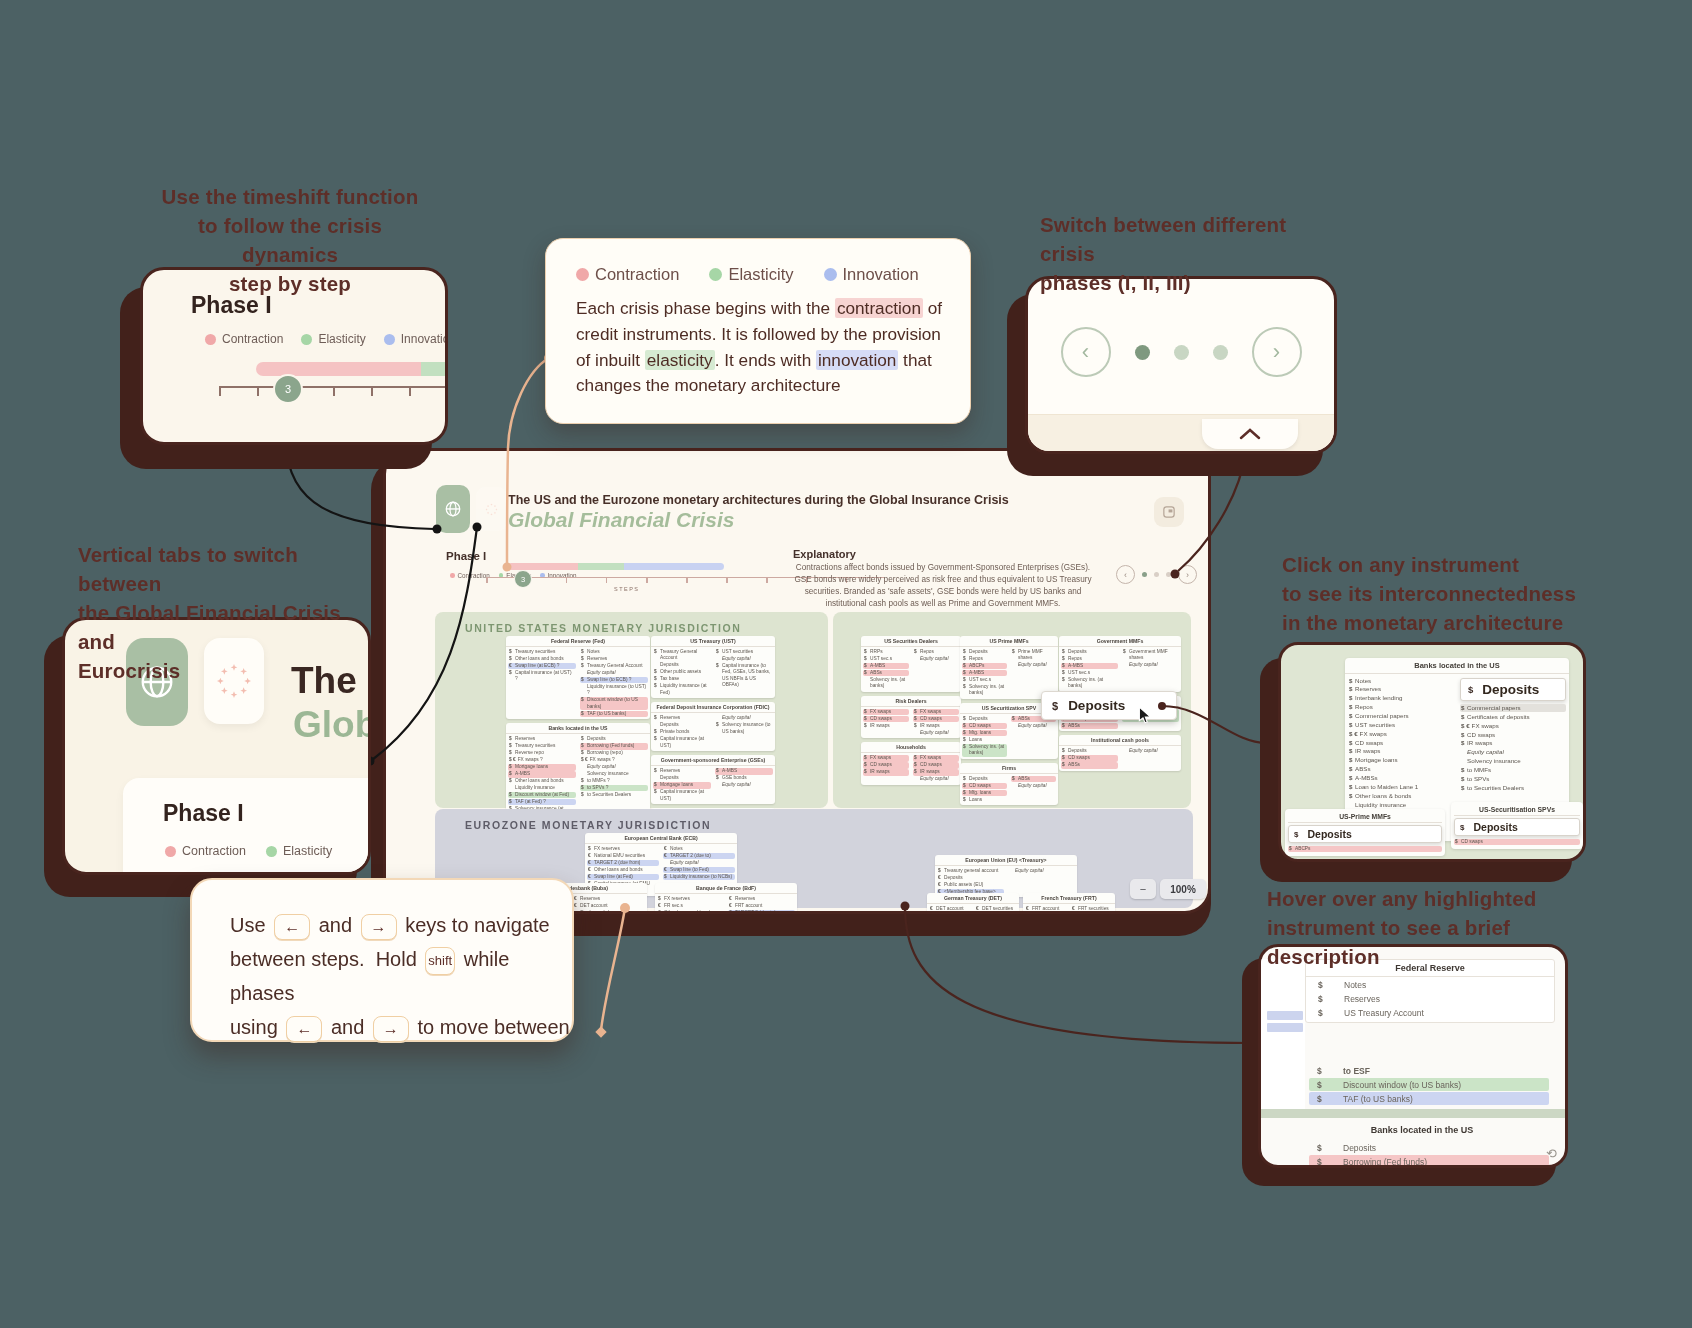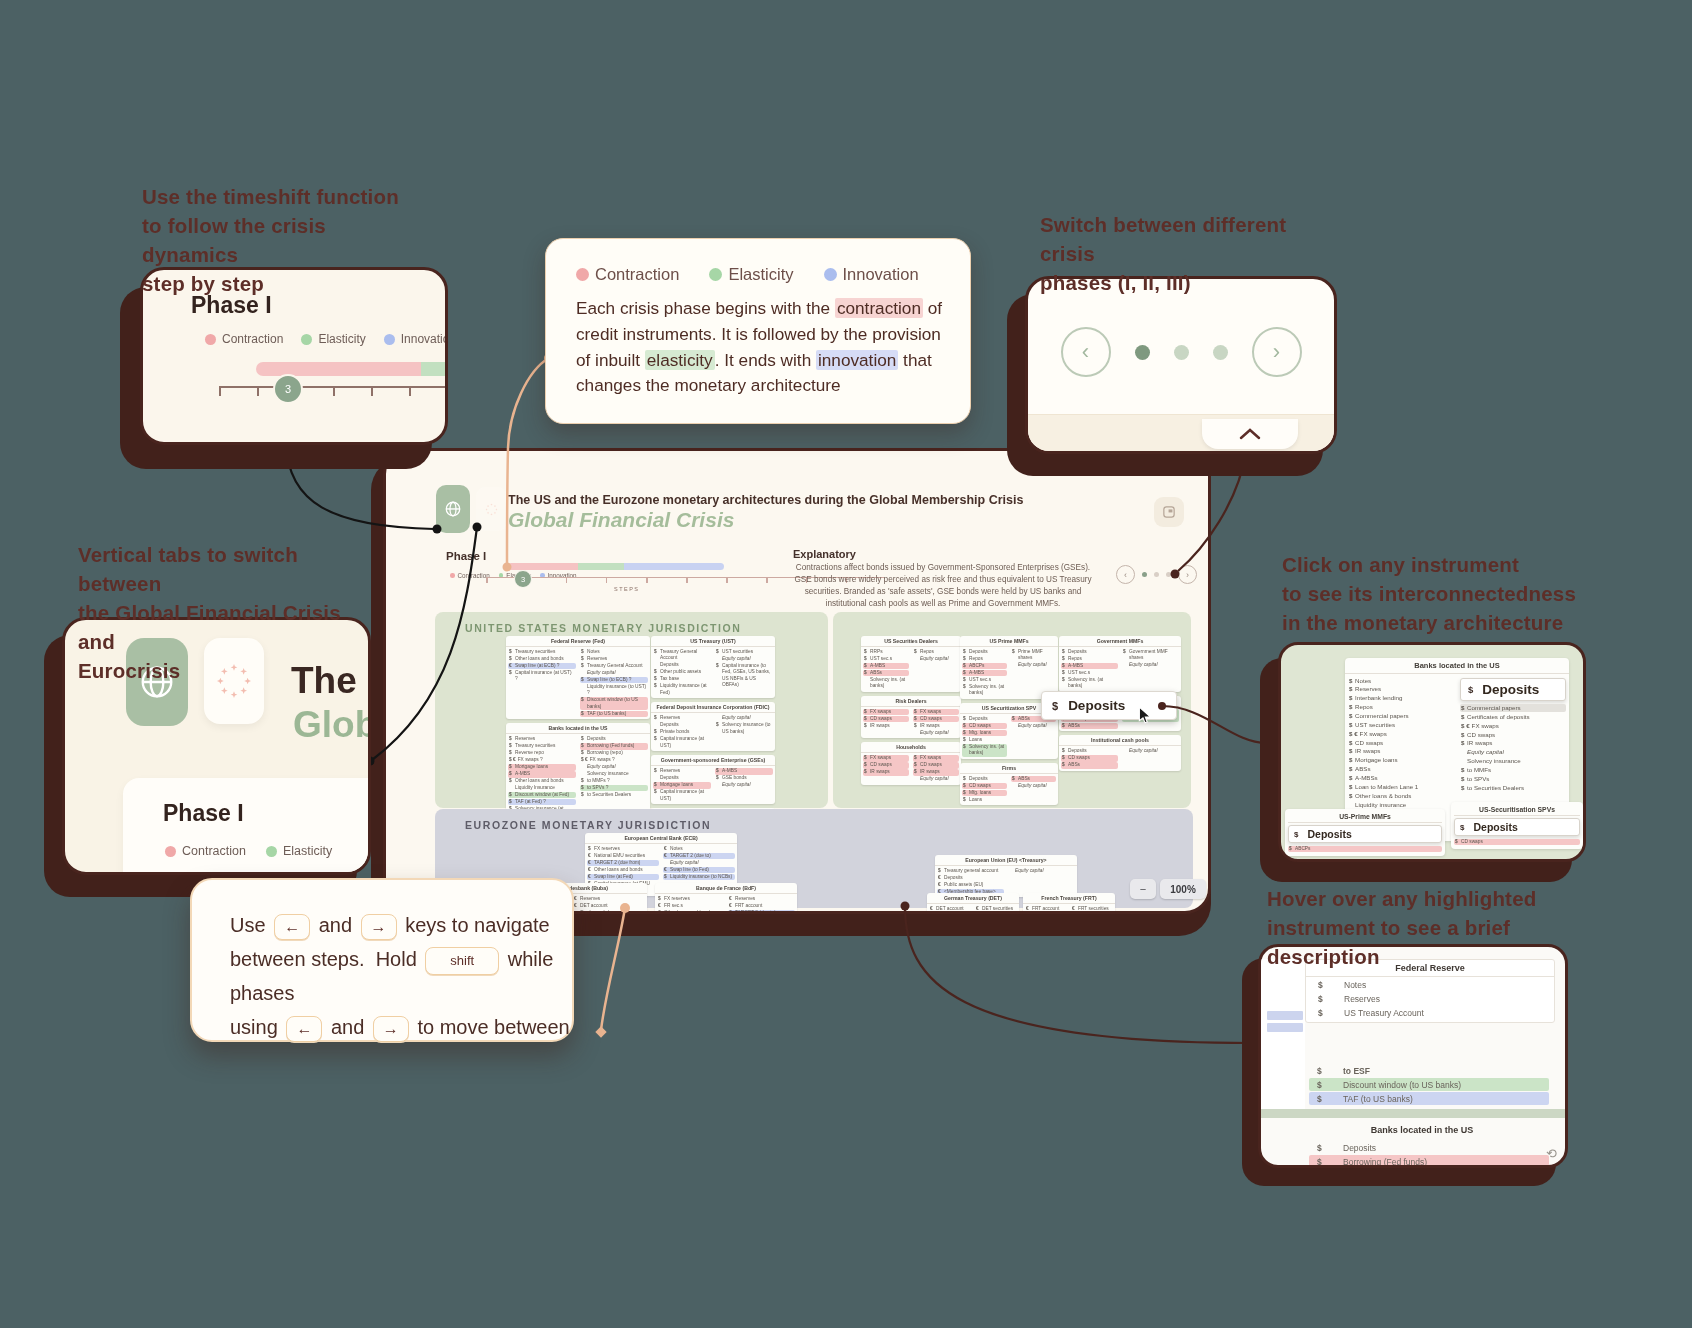--- a/index.html
+++ b/index.html
@@ -1,21 +1,21 @@
 <!DOCTYPE html>
 <html><head>
 <meta charset="utf-8">
 <style>
   html,body{margin:0;padding:0;background:#4c6164;}
   #canvas{position:relative;width:1692px;height:1328px;background:#4c6164;overflow:hidden;
           font-family:"Liberation Sans",sans-serif;color:#3c2b25;}
   
   .ann{position:absolute;font-size:20.5px;line-height:1.42;font-weight:600;color:#5d2e28;
        white-space:pre-line;letter-spacing:.2px;z-index:9;}
-  #ann-timeshift{left:142px;top:182px;width:270px;}
+  #ann-timeshift{left:155px;top:182px;width:270px;text-align:center;}
   #ann-switch{left:1040px;top:210px;width:280px;}
   #ann-tabs{left:78px;top:540px;width:300px;}
   #ann-click{left:1282px;top:550px;width:320px;}
   #ann-hover{left:1267px;top:884px;width:330px;}
   
   .callout{position:absolute;border-radius:24px;z-index:8;}
   #card-timeshift{left:140px;top:267px;width:302px;height:172px;background:#fbf6ec;
       border:3px solid #49241e;box-shadow:-18px 22px 0 2px #42211b;overflow:hidden;}
   #card-phases{left:1025px;top:276px;width:306px;height:172px;background:#fffdf8;
       border:3px solid #49241e;box-shadow:-16px 20px 0 2px #42211b;overflow:hidden;}
@@ -65,21 +65,21 @@
   .tb-panel{position:absolute;left:58px;top:158px;width:330px;height:150px;background:#fffdf9;border-radius:16px;
       box-shadow:0 4px 10px rgba(0,0,0,.05);}
   .tb-phase{position:absolute;left:40px;top:22px;font-size:23px;font-weight:700;color:#33231e;}
   .tb-legend{position:absolute;left:42px;top:66px;display:flex;gap:20px;}
   .tb-legend .lg-item{font-size:12.5px;}
   
   .key-lines{padding:28px 0 0 38px;font-size:20px;color:#4b2d26;font-weight:500;}
   .key-line{white-space:pre-wrap;line-height:34px;}
   .kbd{display:inline-block;border:1.5px solid #f0cfa3;border-radius:8px;background:#fffdf8;padding:0 9px;
       margin:0 3px;color:#5d2e28;font-size:16px;line-height:24px;vertical-align:middle;box-shadow:0 1px 0 #f0d9bb;}
-  .kbd-word{font-size:13px;padding:1px 24px;}
+  .kbd-word{font-size:13px;padding:1px 2px;}
   
   #app{position:absolute;left:383px;top:448px;width:822px;height:460px;background:#fcf8f0;
       border:3px solid #49241e;border-radius:26px;box-shadow:-6px 16px 0 6px #42211b;overflow:hidden;z-index:2;}
   .app-tab-globe{position:absolute;left:50px;top:34px;width:34px;height:48px;border-radius:10px;background:#a9bfa4;display:grid;place-items:center;}
   .app-tab-stars{position:absolute;left:90px;top:36px;width:31px;height:44px;border-radius:9px;background:#fdfaf3;display:grid;place-items:center;opacity:.85;}
   #app-title{position:absolute;left:122px;top:42px;font-size:12.5px;font-weight:700;color:#473029;white-space:nowrap;}
   #app-subtitle{position:absolute;left:122px;top:57px;font-size:21px;font-weight:700;color:#a5bd9b;white-space:nowrap;font-style:italic;}
   #app-pip{position:absolute;left:768px;top:46px;width:30px;height:30px;border-radius:9px;background:#f3ecdf;display:grid;place-items:center;}
   #app-phase-label{position:absolute;left:60px;top:99px;font-size:11.5px;font-weight:700;color:#44302a;}
   #app-legend{position:absolute;left:64px;top:121px;display:flex;gap:9px;}
@@ -222,21 +222,21 @@
             <use href="#sa" transform="translate(29.2,10.8)"></use>
           <use href="#sa" transform="translate(33,20)"></use>
             <use href="#sa" transform="translate(29.2,29.2)"></use>
           <use href="#sa" transform="translate(20,33)"></use>
             <use href="#sa" transform="translate(10.8,29.2)"></use>
           <use href="#sa" transform="translate(7,20)"></use>
             <use href="#sa" transform="translate(10.8,10.8)"></use>
           </svg>
       </span>
     </div>
-    <div id="app-title">The US and the Eurozone monetary architectures during the Global Membership Crisis</div>
+    <div id="app-title">The US and the Eurozone monetary architectures during the Global Insurance Crisis</div>
     <div id="app-subtitle">Global Financial Crisis</div>
     <div id="app-pip">
       <span>
         <svg class="icon-svg" width="12" height="12" viewBox="0 0 14 14" fill="none" stroke="#b5a597" stroke-width="1.4">
           <rect x="1" y="1" width="12" height="12" rx="3"></rect>
             <rect x="6.5" y="4" width="4.5" height="3.5" fill="#b5a597" stroke="none"></rect>
           </svg>
       </span>
     </div>
 

